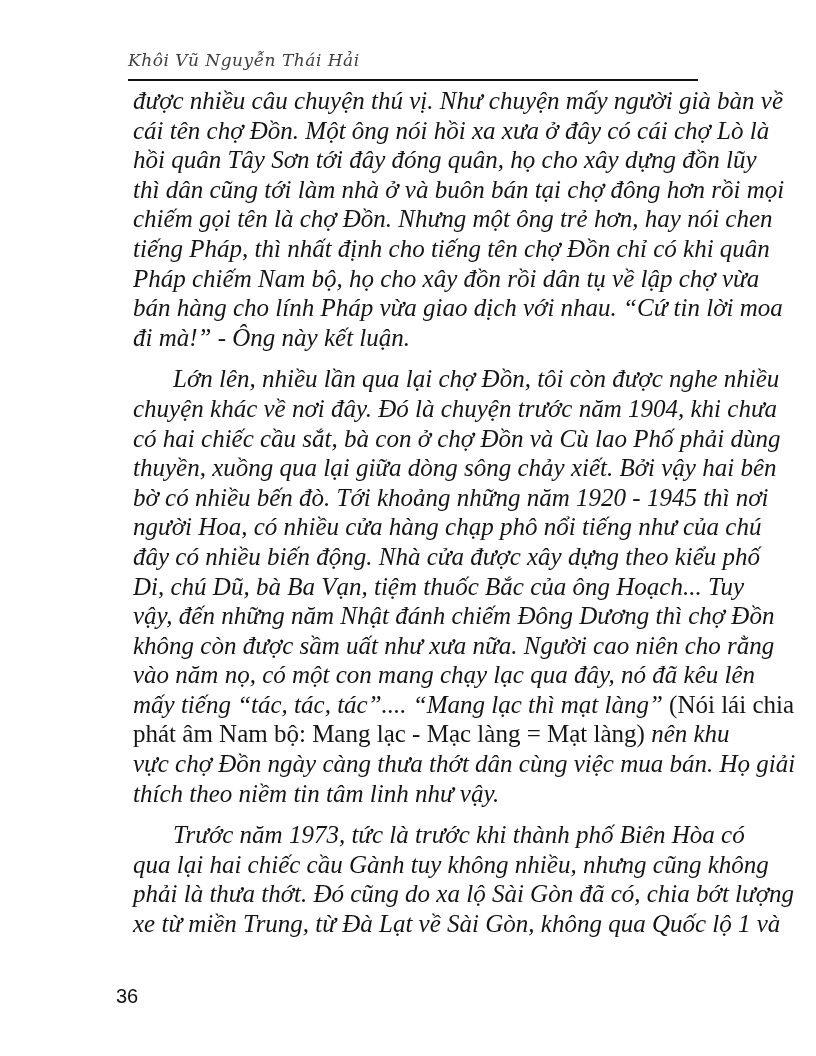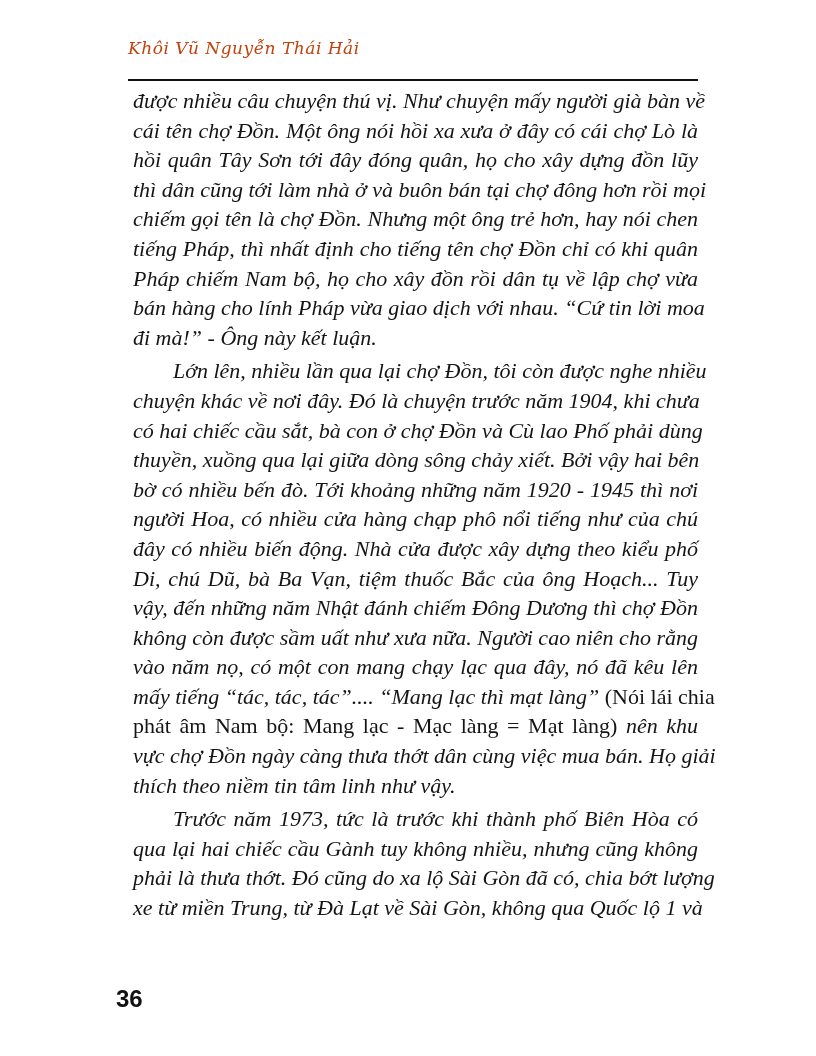--- a/index.html
+++ b/index.html
@@ -1,39 +1,39 @@
 <!DOCTYPE html>
 <html><head>
 <meta charset="utf-8">
 <style>
   html, body { margin: 0; padding: 0; background: #ffffff; }
   body { width: 816px; height: 1056px; position: relative; overflow: hidden; color: #111; }
   .header {
-    position: absolute; left: 128px; top: 38px; width: 570px;
+    position: absolute; left: 128px; top: 50px; width: 570px;
     font-family: "DejaVu Serif", serif; font-style: italic; font-size: 17px;
-    letter-spacing: 0.5px; color: #c2410c;
+    letter-spacing: 0.5px; color: #404040;
   }
   .header-rule {
     position: absolute; left: 128px; top: 79px; width: 570px; height: 0;
     border-top: 2px solid #111;
   }
   .body-text {
     position: absolute; left: 133px; top: 86px; width: 565px;
     font-family: "Liberation Serif", serif; font-style: italic;
-    font-size: 22px; line-height: 29.6px; color: #151515;
+    font-size: 25px; line-height: 29.6px; color: #151515;
   }
   .para { margin: 0; text-align: justify; }
   .para .line { display: block; white-space: nowrap; text-align-last: justify; }
   .para .line.last { text-align-last: left; }
   .para.indent .line.first { text-indent: 40px; }
-  .para + .para { margin-top: 4px; }
+  .para + .para { margin-top: 12px; }
   .upright { font-style: normal; }
   .page-number {
     position: absolute; left: 116px; top: 985px;
-    font-family: "Liberation Sans", sans-serif; font-size: 24px; font-weight: bold; color: #111;
+    font-family: "Liberation Sans", sans-serif; font-size: 20px; font-weight: normal; color: #111;
   }
 </style>
 </head>
 <body>
 
 <div class="header">Khôi Vũ Nguyễn Thái Hải</div>
 <div class="header-rule"></div>
 
 <div class="body-text">
   <p class="para">

